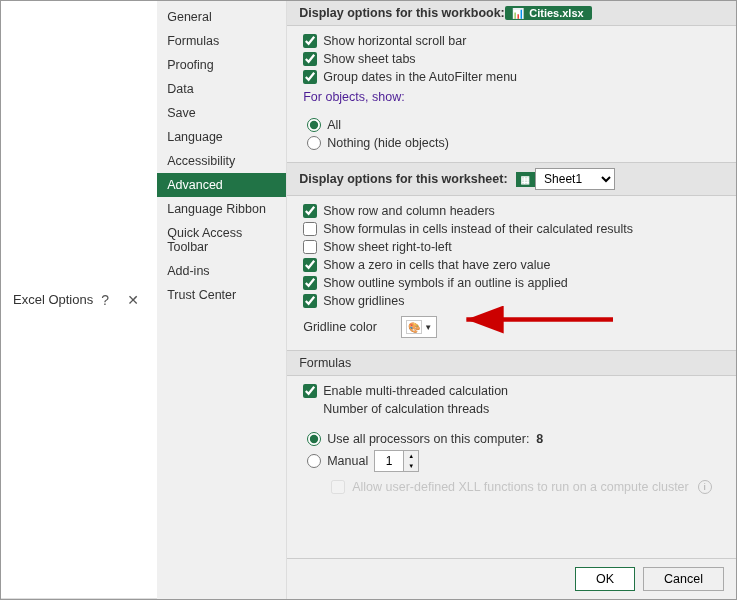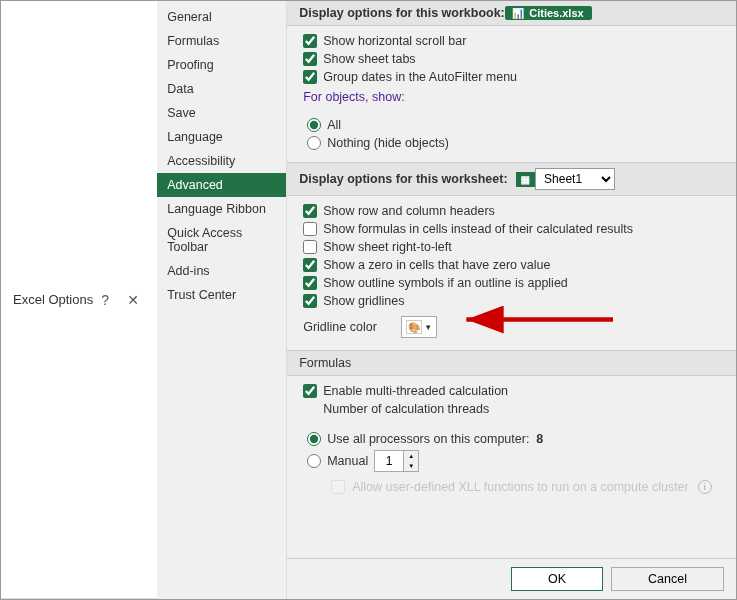--- a/index.html
+++ b/index.html
@@ -308,21 +308,21 @@
 
     .dialog-footer {
       background: #f0f0f0;
       border-top: 1px solid #ccc;
       padding: 8px 12px;
       display: flex;
       justify-content: flex-end;
       gap: 8px;
     }
     .footer-btn {
-      padding: 4px 36px;
+      padding: 4px 20px;
       font-size: 12.5px;
       cursor: pointer;
       border: 1px solid #aaa;
       background: #f0f0f0;
     }
     .footer-btn.primary {
       background: white;
       border-color: #217346;
     }
 

